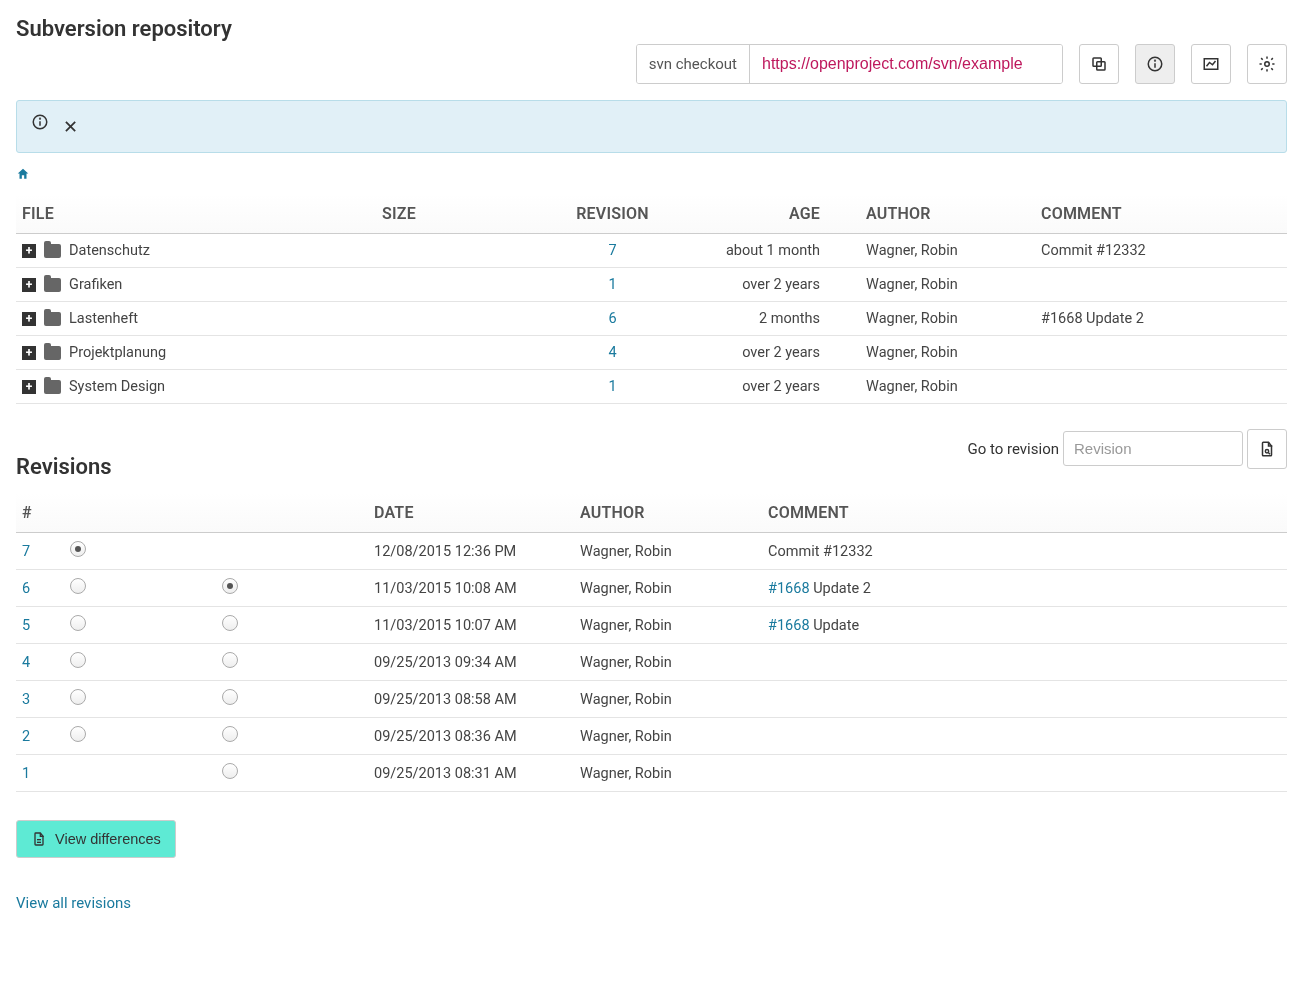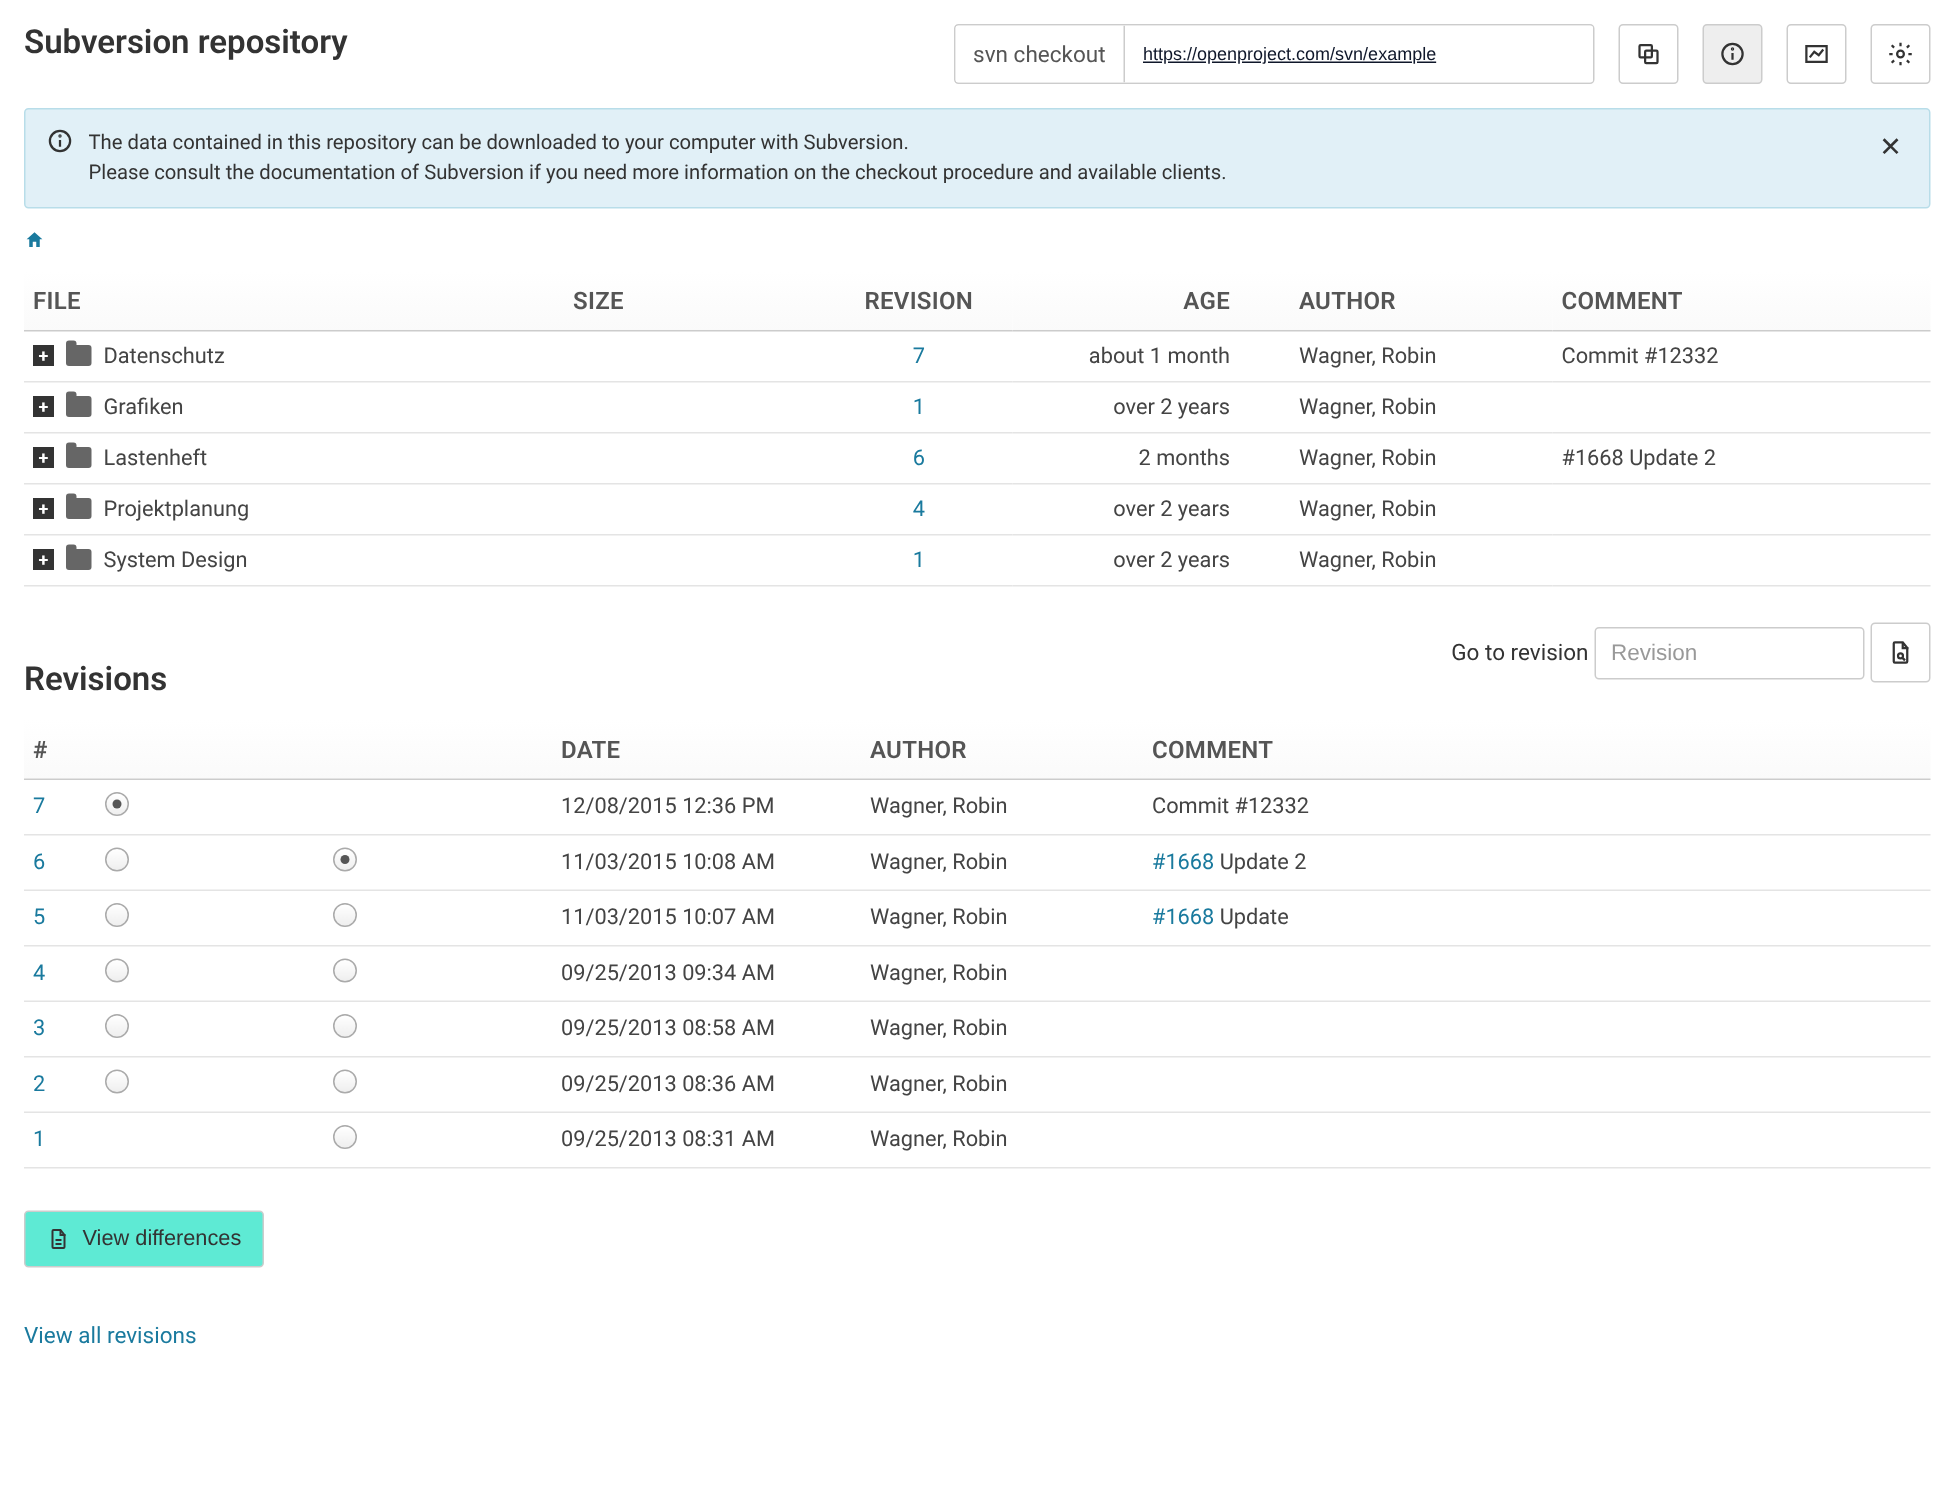--- a/index.html
+++ b/index.html
@@ -1,22 +1,22 @@
 <!DOCTYPE html>
 <html><head>
 <meta charset="utf-8">
 <style>
 * { box-sizing: border-box; margin: 0; padding: 0; }
 body { font-family: -apple-system, BlinkMacSystemFont, "Segoe UI", Roboto, Helvetica, Arial, sans-serif; font-size: 14px; color: #333; background: #fff; padding: 16px; }
 .header-row { display: flex; justify-content: space-between; margin-bottom: 16px; }
 .page-title { font-size: 22px; font-weight: 600; color: #333; }
-.header-actions { display: flex; align-items: center; gap: 16px; }
+.header-actions { display: flex; align-items: center; gap: 16px; margin-top: 28px; }
 .checkout-box { display: flex; border: 1px solid #ccc; border-radius: 3px; overflow: hidden; height: 40px; }
 .checkout-label { padding: 8px 12px; background: #fff; color: #555; border-right: 1px solid #ccc; display: flex; align-items: center; font-size: 15px; }
-.checkout-url { border: none; padding: 8px 12px; font-size: 12px; width: 312px; color: #0f172a; text-decoration: underline; }
+.checkout-url { border: none; padding: 8px 12px; font-size: 16px; width: 312px; color: #be185d; }
 .icon-btn { width: 40px; height: 40px; border: 1px solid #ccc; background: #fff; border-radius: 3px; display: flex; align-items: center; justify-content: center; cursor: pointer; color: #333; }
 .icon-btn.active { background: #eee; }
 .icon-btn svg { width: 18px; height: 18px; }
 .info-box { background: #e1f0f7; border: 1px solid #b8dde9; border-radius: 3px; padding: 12px 14px; margin-bottom: 14px; display: flex; align-items: flex-start; gap: 10px; position: relative; color: #333; font-size: 13.5px; line-height: 1.5; }
 .info-box .info-content { flex: 1; }
 .info-box .close { cursor: pointer; font-size: 18px; color: #333; padding: 0 4px; }
 .home-row { margin-bottom: 10px; }
 .home-row a { color: #1a7a9e; text-decoration: none; }
 table.files, table.revisions { width: 100%; border-collapse: collapse; }
 table th { text-align: left; font-weight: 600; text-transform: uppercase; color: #555; font-size: 16px; padding: 10px 6px; border-bottom: 1px solid #ccc; letter-spacing: 0.2px; }
@@ -91,24 +91,20 @@
     </button>
   </div>
 </div>
 
 <div class="info-box">
   <svg width="18" height="18" viewBox="0 0 24 24" fill="none" stroke="#333" stroke-width="2">
       <circle cx="12" cy="12" r="9"></circle>
       <line x1="12" y1="11" x2="12" y2="17"></line>
       <circle cx="12" cy="7.5" r="0.5" fill="#333"></circle>
     </svg>
-  <div class="info-content">
-    <div>The data contained in this repository can be downloaded to your computer with Subversion.</div>
-    <div>Please consult the documentation of Subversion if you need more information on the checkout procedure and available clients.</div>
-  </div>
   <span class="close">✕</span>
 </div>
 
 <div class="home-row">
   <a href="#">
     <svg width="14" height="14" viewBox="0 0 24 24" fill="#1a7a9e">
         <path d="M12 3l9 8h-3v9h-4v-6h-4v6H6v-9H3z"></path>
       </svg>
   </a>
 </div>

